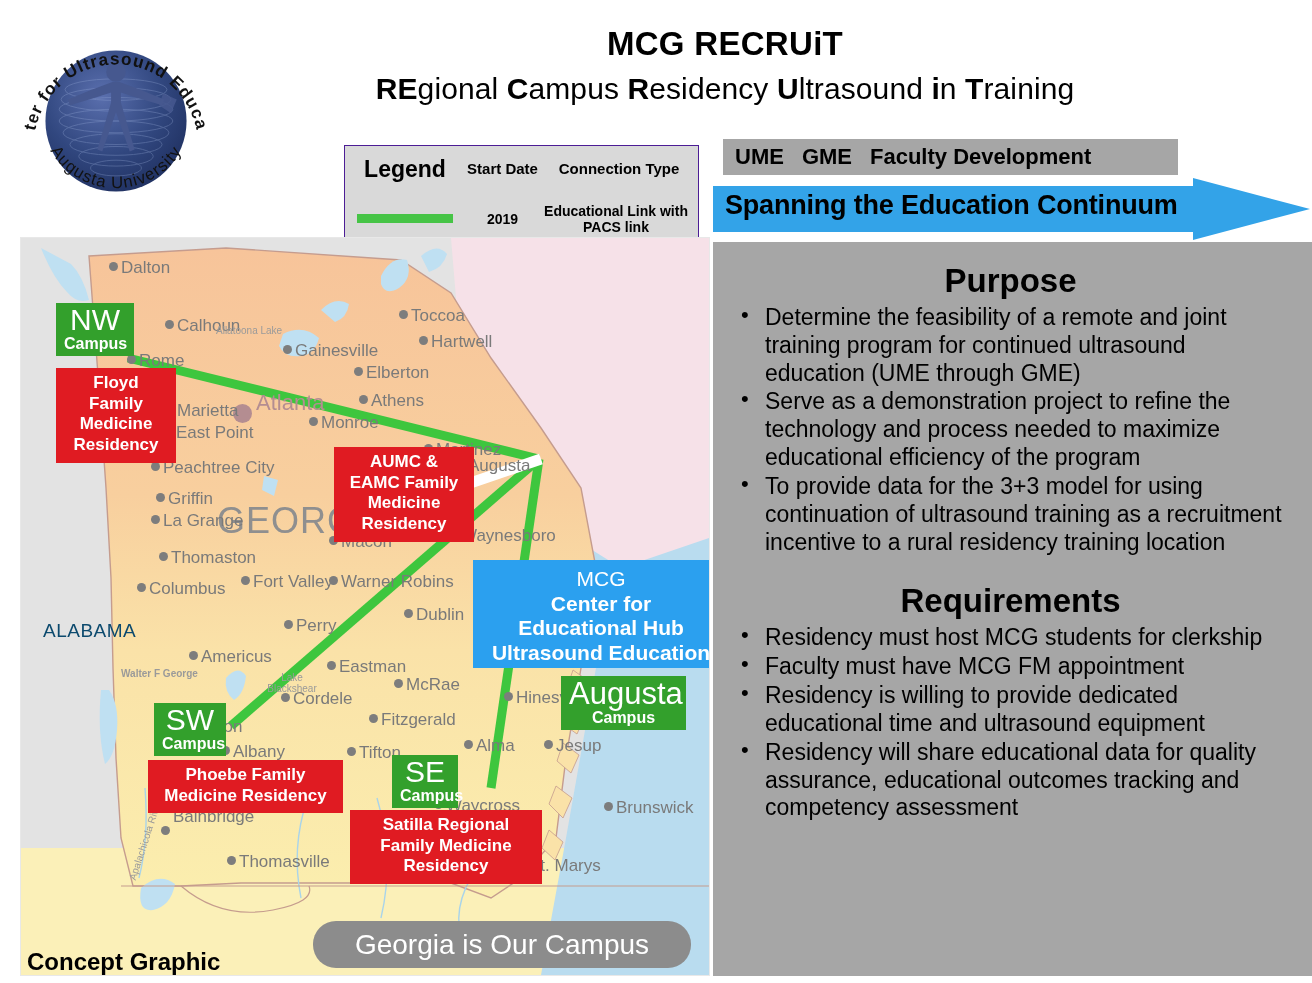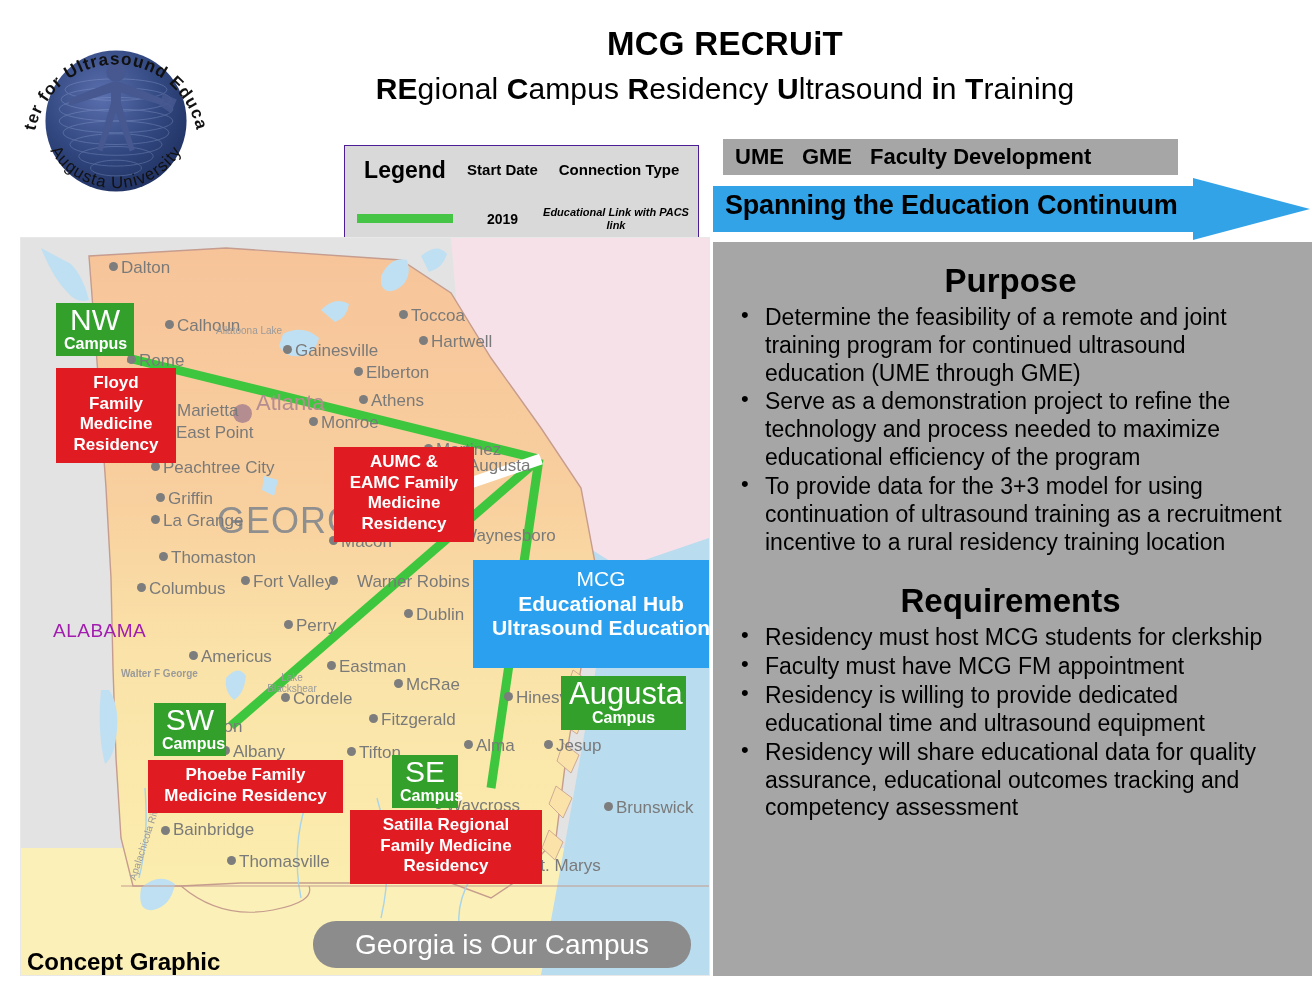--- a/index.html
+++ b/index.html
@@ -47,21 +47,21 @@
   #legend-title {
     font-size: 23px; font-weight: bold; text-align: center;
     grid-row: 1; grid-column: 1;
   }
   .legend-head {
     font-size: 15px; font-weight: bold; text-align: center; line-height: 1.12;
   }
   .legend-swatch-cell { display: flex; align-items: center; justify-content: center; }
   .legend-swatch { width: 96px; height: 9px; }
   .legend-date { font-size: 14px; font-weight: bold; text-align: center; }
-  .legend-type { font-size: 11px; font-weight: bold; text-align: center; line-height: 1.15; padding-right: 6px; font-style: italic; }
+  .legend-type { font-size: 14px; font-weight: bold; text-align: center; line-height: 1.15; padding-right: 6px; }
 
   
   #continuum-tags {
     position: absolute; left: 723px; top: 139px;
     width: 455px; height: 36px;
     background: #a6a6a6;
     display: flex; align-items: center; gap: 18px;
     padding-left: 12px;
     font-size: 22px; font-weight: bold; color: #000;
   }
@@ -119,22 +119,22 @@
   .map-dot {
     position: absolute;
     width: 9px; height: 9px; border-radius: 50%;
     background: #7d7d7d;
   }
   #map-state-georgia {
     position: absolute; left: 196px; top: 262px;
     font-size: 36px; color: #8f8f8f; letter-spacing: 1px;
   }
   #map-state-alabama {
-    position: absolute; left: 32px; top: 382px;
-    font-size: 19px; color: #a21caf; letter-spacing: .5px;
+    position: absolute; left: 22px; top: 382px;
+    font-size: 19px; color: #0c4a6e; letter-spacing: .5px;
   }
   #map-atlanta-label {
     position: absolute; left: 235px; top: 152px;
     font-size: 22px; color: #b48d91;
   }
   #map-atlanta-dot {
     position: absolute; left: 212px; top: 166px;
     width: 19px; height: 19px; border-radius: 50%;
     background: #b48d91;
   }
@@ -375,21 +375,21 @@
       <div class="map-city-label" style="left: 440px; top: 288px;">Waynesboro</div>
       <div class="map-dot" style="left: 308px; top: 298px;"></div>
       <div class="map-city-label" style="left: 320px; top: 294px;">Macon</div>
       <div class="map-dot" style="left: 138px; top: 314px;"></div>
       <div class="map-city-label" style="left: 150px; top: 310px;">Thomaston</div>
       <div class="map-dot" style="left: 483px; top: 327px;"></div>
       <div class="map-city-label" style="left: 495px; top: 323px;">Sylvania</div>
       <div class="map-dot" style="left: 220px; top: 338px;"></div>
       <div class="map-city-label" style="left: 232px; top: 334px;">Fort Valley</div>
       <div class="map-dot" style="left: 308px; top: 338px;"></div>
-      <div class="map-city-label" style="left: 320px; top: 334px; margin-left: 16px;">Warner Robins</div>
+      <div class="map-city-label" style="left: 320px; top: 334px;">Warner Robins</div>
       <div class="map-dot" style="left: 116px; top: 345px;"></div>
       <div class="map-city-label" style="left: 128px; top: 341px;">Columbus</div>
       <div class="map-dot" style="left: 383px; top: 371px;"></div>
       <div class="map-city-label" style="left: 395px; top: 367px;">Dublin</div>
       <div class="map-dot" style="left: 488px; top: 382px;"></div>
       <div class="map-city-label" style="left: 500px; top: 378px;">Statesboro</div>
       <div class="map-dot" style="left: 263px; top: 382px;"></div>
       <div class="map-city-label" style="left: 275px; top: 378px;">Perry</div>
       <div class="map-dot" style="left: 458px; top: 404px;"></div>
       <div class="map-city-label" style="left: 470px; top: 400px;">Vidalia</div>
@@ -417,21 +417,21 @@
       <div class="map-city-label" style="left: 212px; top: 504px;">Albany</div>
       <div class="map-dot" style="left: 326px; top: 509px;"></div>
       <div class="map-city-label" style="left: 338px; top: 505px;">Tifton</div>
       <div class="map-dot" style="left: 413px; top: 562px;"></div>
       <div class="map-city-label" style="left: 425px; top: 558px;">Waycross</div>
       <div class="map-dot" style="left: 243px; top: 560px;"></div>
       <div class="map-city-label" style="left: 255px; top: 556px;">Moultrie</div>
       <div class="map-dot" style="left: 583px; top: 564px;"></div>
       <div class="map-city-label" style="left: 595px; top: 560px;">Brunswick</div>
       <div class="map-dot" style="left: 140px; top: 588px;"></div>
-      <div class="map-city-label" style="left: 152px; top: 582px; text-align: center;">Bainbridge</div>
+      <div class="map-city-label" style="left: 152px; top: 569px; text-align: center;">Bainbridge</div>
       <div class="map-dot" style="left: 206px; top: 618px;"></div>
       <div class="map-city-label" style="left: 218px; top: 614px;">Thomasville</div>
       <div class="map-dot" style="left: 496px; top: 622px;"></div>
       <div class="map-city-label" style="left: 508px; top: 618px;">St. Marys</div>
     </div>
 
   <div class="river-label" style="left:195px;top:87px;">Allatoona Lake</div>
   <div class="river-label" style="left:243px;top:435px;width:56px;text-align:center;line-height:1.05;">Lake Blackshear</div>
   <div class="river-label" style="left:100px;top:430px;font-weight:bold;">Walter F George</div>
   <div class="river-label" style="left:106px;top:640px;transform:rotate(-72deg);transform-origin:left top;">Apalachicola River</div>
@@ -455,19 +455,20 @@
   <div class="residency-box" style="left: 127px; top: 522px; width: 195px; background: rgb(224, 27, 34);">Phoebe Family Medicine Residency</div>
 
   <div class="campus-box" style="left: 334px; top: 517px; width: 66px; background: rgb(51, 160, 44); margin-left: 37px;">
     <div class="campus-code">SE</div>
     <div class="campus-sub">Campus</div>
   </div>
   <div class="residency-box" style="left: 329px; top: 572px; width: 192px; background: rgb(224, 27, 34);">Satilla Regional Family Medicine Residency</div>
 
   <div id="hub-box" style="background: rgb(43, 160, 239);">
     <div class="reg">MCG</div>
+    <div class="bold">Center for</div>
     <div class="bold">Educational Hub</div>
     <div class="bold">Ultrasound Education</div>
   </div>
 </div>
 
 <div id="banner-georgia">Georgia is Our Campus</div>
 <div id="concept-graphic">Concept Graphic</div>
 
 </body></html>

